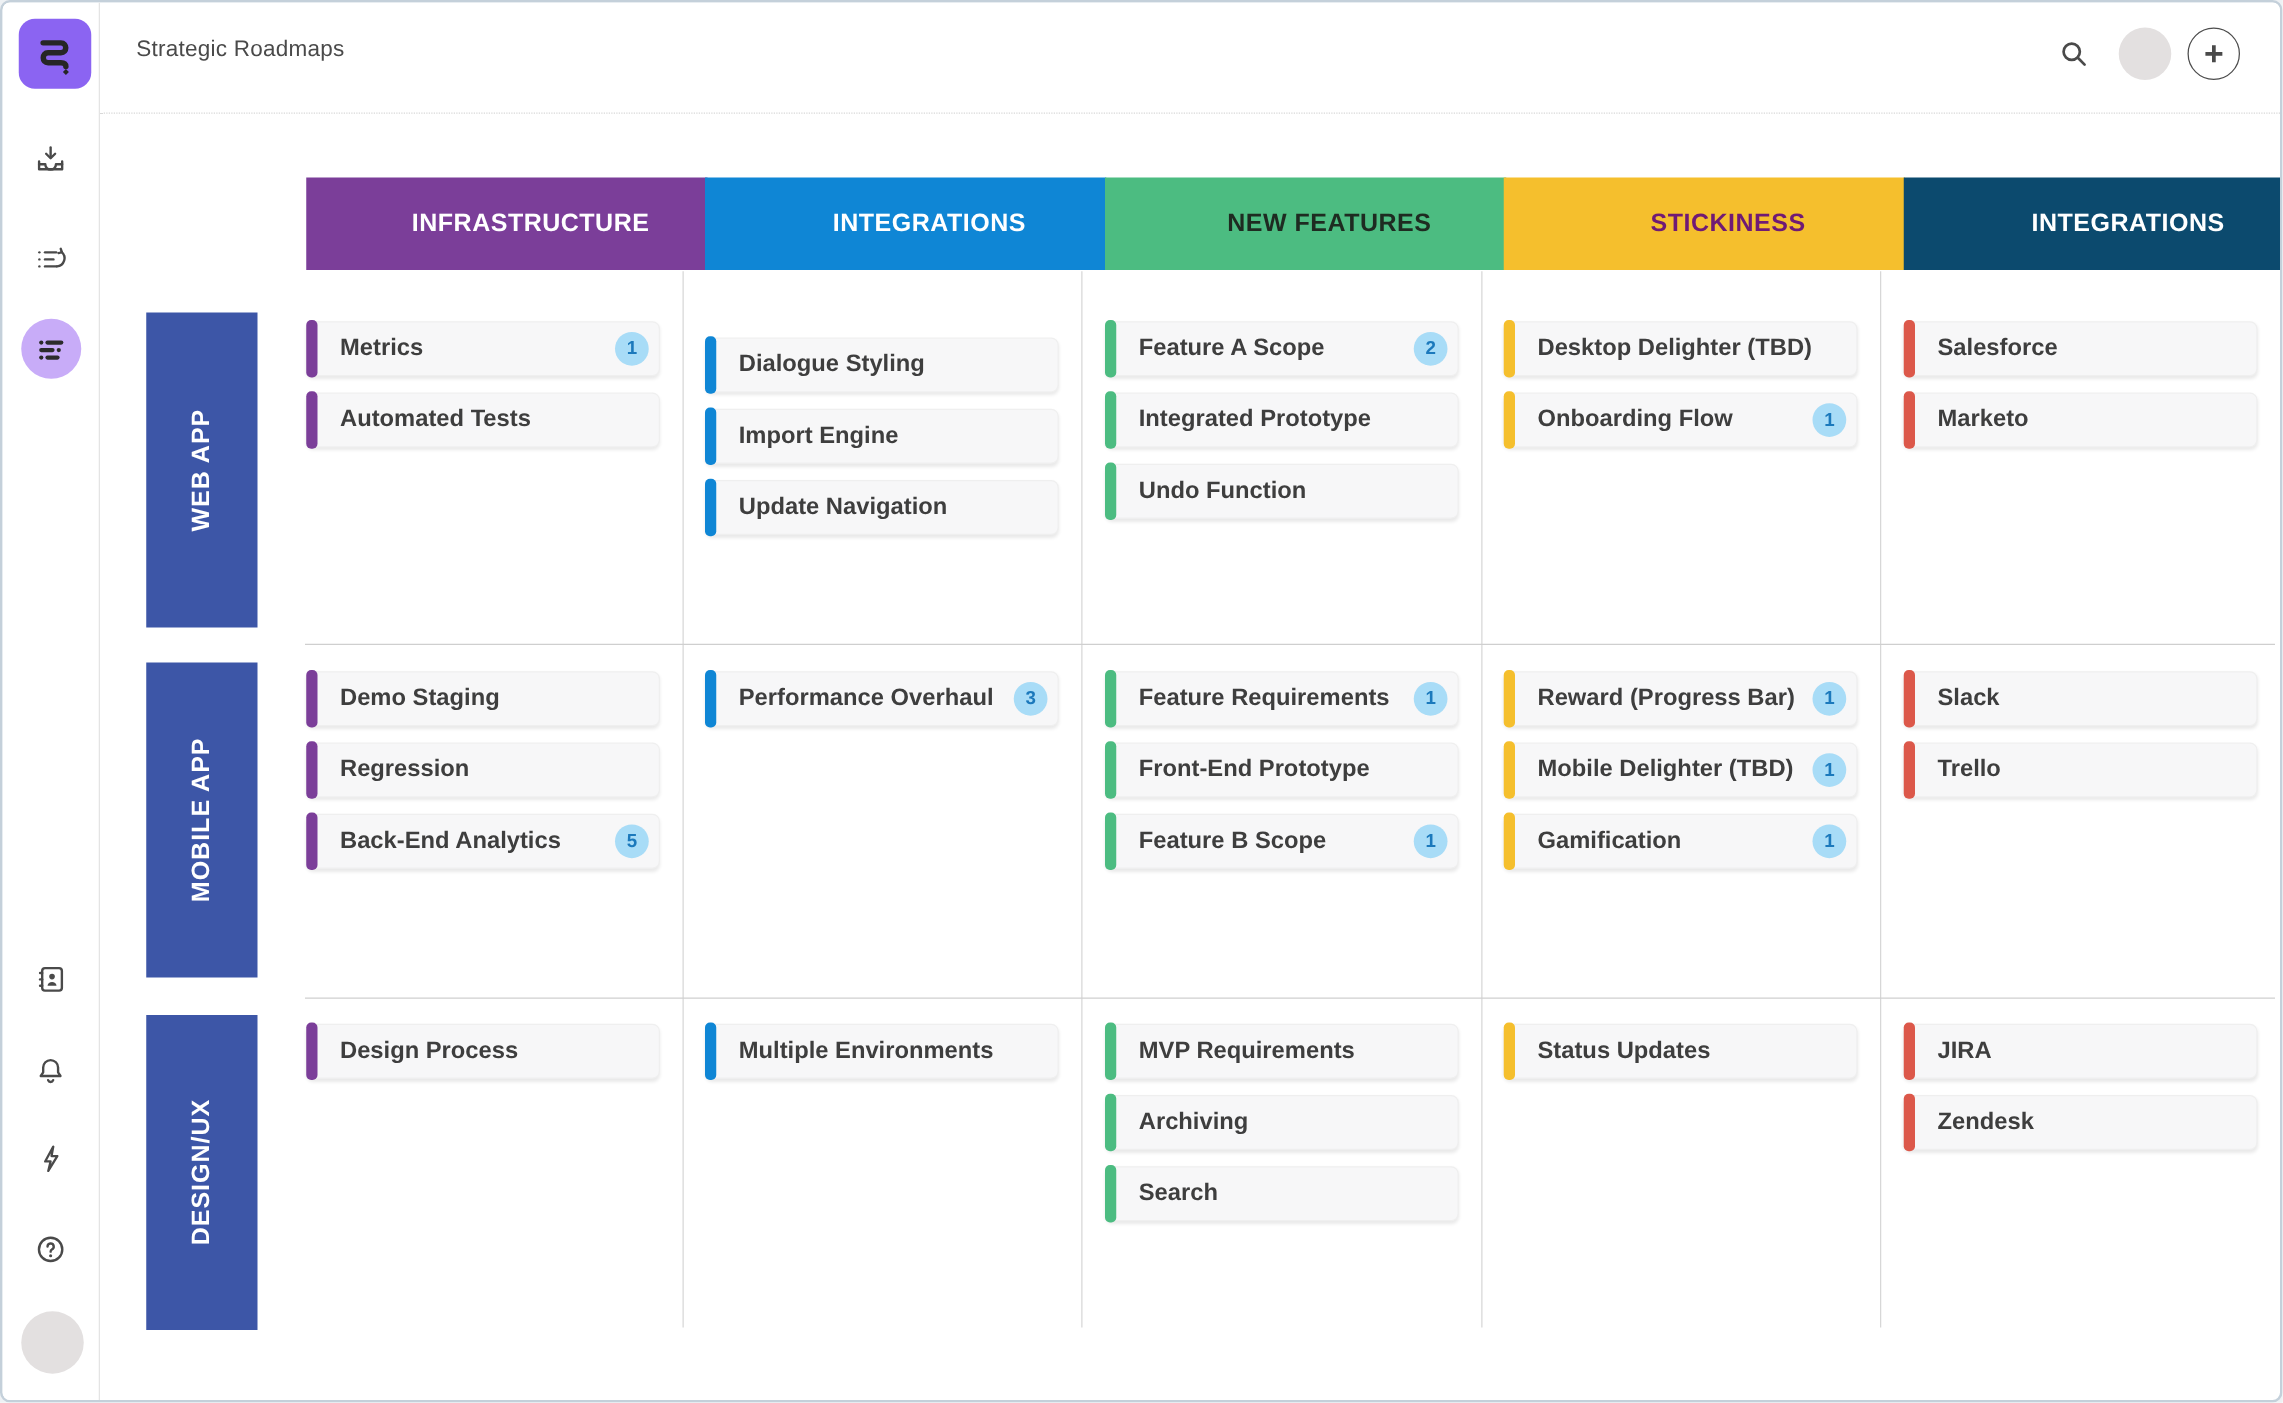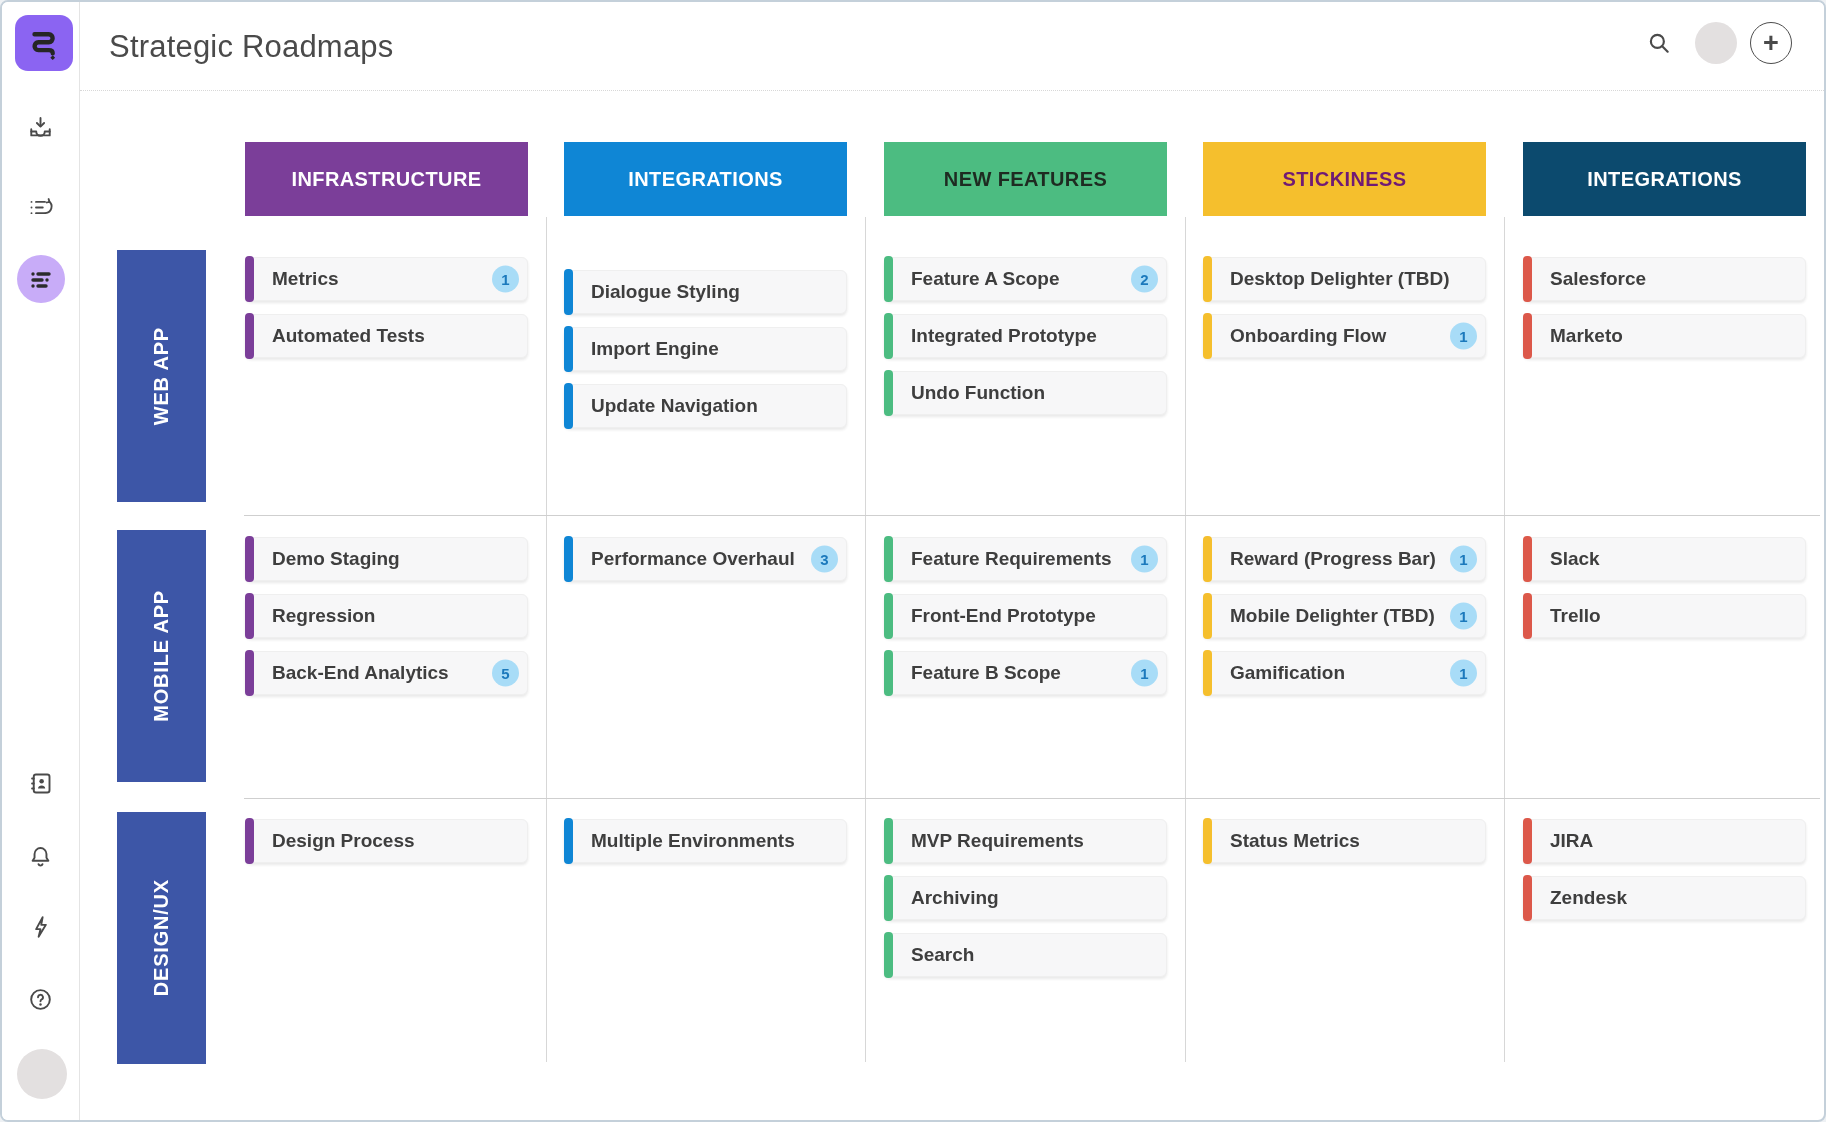--- a/index.html
+++ b/index.html
@@ -8,29 +8,29 @@
   
   .sidebar{position:absolute;left:0;top:0;bottom:0;width:77px;background:#fff;border-right:1px solid #e4e4e4;}
   .side-item{position:absolute;left:0;width:77px;display:flex;justify-content:center;align-items:center;}
   .logo{position:absolute;left:13px;top:13px;width:58px;height:56px;background:#8b64f2;border-radius:13px;display:flex;align-items:center;justify-content:center;}
   .active-wrap{position:absolute;left:15px;top:253px;width:48px;height:48px;border-radius:50%;background:#c8acf8;display:flex;align-items:center;justify-content:center;}
   .side-avatar{position:absolute;left:15px;top:1047px;width:50px;height:50px;border-radius:50%;background:#e3e0e0;}
   .sicon{stroke:#4a4a4a;fill:none;stroke-width:1.7;stroke-linecap:round;stroke-linejoin:round;}
 
   
   .topbar{position:absolute;left:78px;top:0;right:0;height:88px;background:#fff;border-bottom:1px dotted #d8d8d8;}
-  .title{position:absolute;left:29px;top:27px;font-size:31px;font-weight:500;color:#4a4a4a;letter-spacing:.2px;}
+  .title{position:absolute;left:29px;top:27px;font-size:18px;font-weight:500;color:#4a4a4a;letter-spacing:.2px;}
   .top-right{position:absolute;right:32px;top:20px;display:flex;align-items:center;gap:13px;}
   .avatar-sm{width:42px;height:42px;border-radius:50%;background:#e3e0e0;}
   .plus-btn{width:42px;height:42px;border-radius:50%;border:1.6px solid #4d4d4d;background:#fff;display:flex;align-items:center;justify-content:center;font-size:27px;font-weight:600;color:#4a4a4a;line-height:1;box-sizing:border-box;}
   .search-btn{width:30px;height:30px;display:flex;align-items:center;justify-content:center;margin-right:8px;}
 
   
   .board{position:absolute;left:78px;top:88px;right:0;bottom:0;}
-  .col-head{position:absolute;height:74px;display:flex;align-items:center;justify-content:center;font-size:20px;font-weight:700;letter-spacing:.4px;}
+  .col-head{position:absolute;height:74px;display:flex;align-items:center;justify-content:center;font-size:20px;font-weight:700;letter-spacing:.4px;padding-left:38px;}
   .vline{position:absolute;top:127px;height:845px;width:1px;background:#d7d7d7;}
   .hsep{position:absolute;left:164px;right:4px;height:1px;background:#cfcfcf;}
   .band{position:absolute;left:37px;width:89px;background:#3d56a7;display:flex;align-items:center;justify-content:center;}
   .band span{writing-mode:vertical-rl;transform:rotate(180deg);color:#fff;font-size:20px;font-weight:700;letter-spacing:.8px;white-space:nowrap;}
   .cell{position:absolute;display:flex;flex-direction:column;gap:13px;padding-top:7px;box-sizing:border-box;}
   .card{position:relative;height:44px;background:#f7f7f8;border:1px solid #efefef;border-radius:6px;box-shadow:0 2px 3px rgba(0,0,0,.09);display:flex;align-items:center;box-sizing:border-box;}
   .stripe{position:absolute;left:-1px;top:-2px;height:46px;width:9px;border-radius:4px;}
   .card-title{margin-left:26px;font-size:19px;font-weight:600;color:#3e3e3e;white-space:nowrap;}
   .badge{position:absolute;right:8px;top:50%;transform:translateY(-50%);width:27px;height:27px;border-radius:50%;display:flex;align-items:center;justify-content:center;font-size:15px;font-weight:700;}
 </style>
@@ -317,21 +317,21 @@
           <span class="card-title">Archiving</span>
         </div>
         <div class="card">
           <div class="stripe" style="background: rgb(76, 188, 129);"></div>
           <span class="card-title">Search</span>
         </div>
       </div>
       <div class="cell" style="left: 1123px; top: 722px; width: 283px; height: 252px;">
         <div class="card">
           <div class="stripe" style="background: rgb(245, 191, 45);"></div>
-          <span class="card-title">Status Metrics</span>
+          <span class="card-title">Status Updates</span>
         </div>
       </div>
       <div class="cell" style="left: 1443px; top: 722px; width: 283px; height: 252px;">
         <div class="card">
           <div class="stripe" style="background: rgb(220, 88, 74);"></div>
           <span class="card-title">JIRA</span>
         </div>
         <div class="card">
           <div class="stripe" style="background: rgb(220, 88, 74);"></div>
           <span class="card-title">Zendesk</span>

